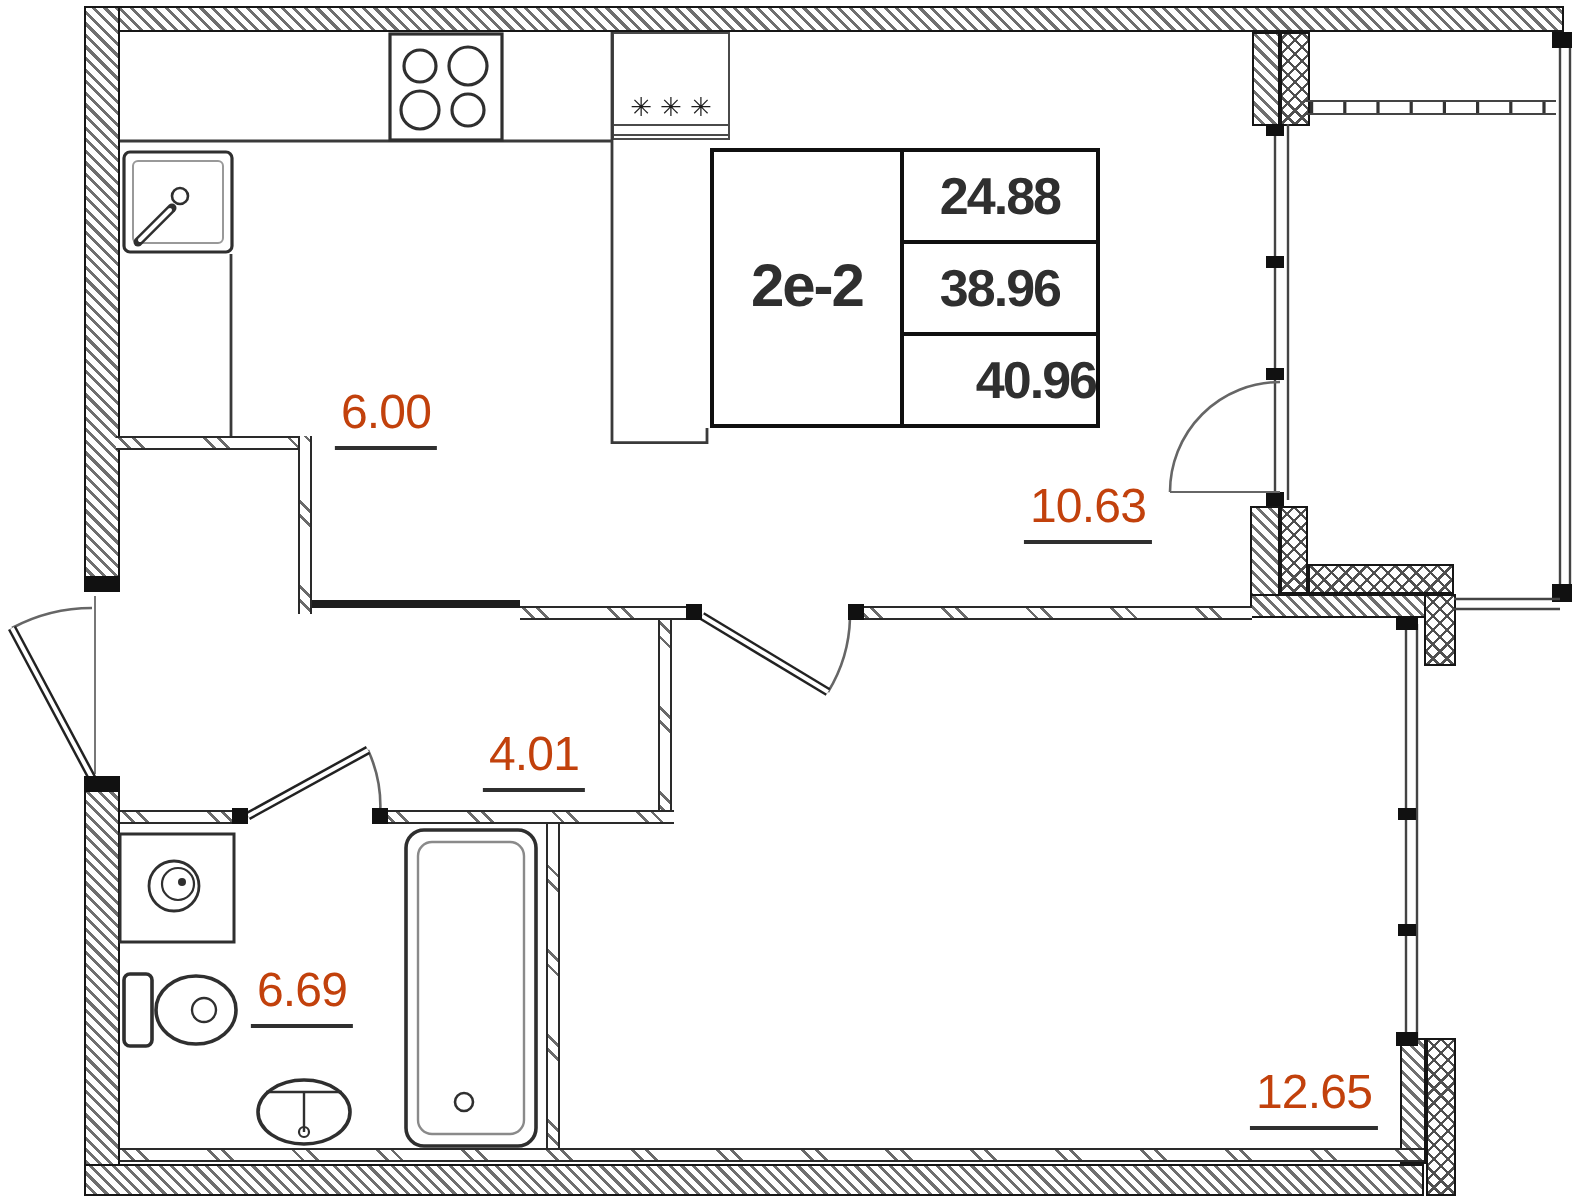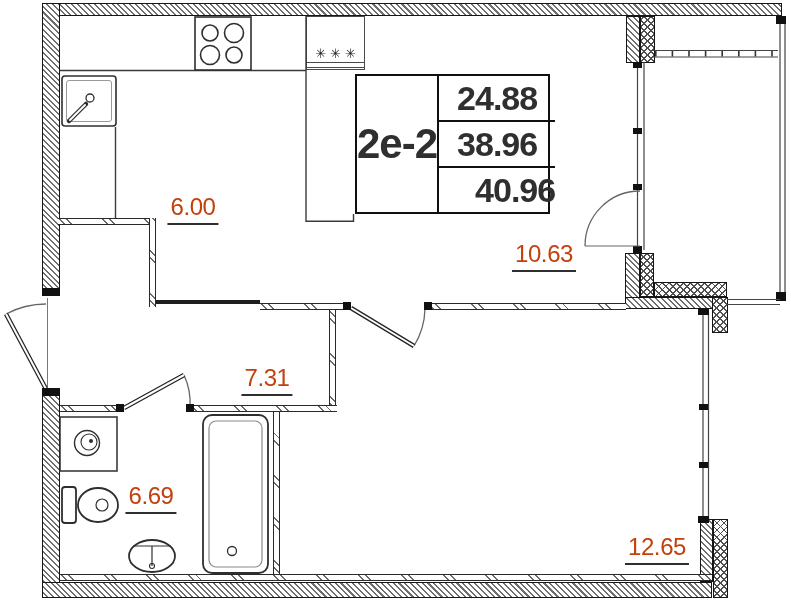--- a/index.html
+++ b/index.html
@@ -19,24 +19,24 @@
   .tw-h{height:7px;border-top:1.4px solid #2a2a2a;border-bottom:1.4px solid #2a2a2a;
         background:repeating-linear-gradient(45deg,transparent 0 4px,#6a6a6a 4px 5.4px,transparent 5.4px 9px,#6a6a6a 9px 10.4px,transparent 10.4px 30px) #fff;}
   .tw-v{width:7px;border-left:1.4px solid #2a2a2a;border-right:1.4px solid #2a2a2a;
         background:repeating-linear-gradient(45deg,transparent 0 4px,#6a6a6a 4px 5.4px,transparent 5.4px 9px,#6a6a6a 9px 10.4px,transparent 10.4px 30px) #fff;}
   .beam{background:#1e1e1e;}
   .label{position:absolute;font-size:24px;font-weight:400;letter-spacing:-0.4px;color:#c2410c;
          border-bottom:2px solid #2f2f2f;padding:0 3px 2px;transform:translateX(-50%);white-space:nowrap;}
   .info-table{position:absolute;left:355px;top:74px;width:195px;height:140px;display:flex;
               border:2.2px solid #101010;background:#fff;box-sizing:border-box;}
   .it-type{width:106px;display:flex;align-items:center;justify-content:center;
-           font-size:42px;font-weight:600;letter-spacing:-1px;border-right:2.2px solid #101010;box-sizing:border-box;}
+           font-size:30px;font-weight:600;letter-spacing:-1px;border-right:2.2px solid #101010;box-sizing:border-box;}
   .it-rows{flex:1;display:flex;flex-direction:column;}
   .it-row{flex:1;display:flex;align-items:center;justify-content:center;
-          font-size:34px;font-weight:600;letter-spacing:-1px;border-bottom:2.2px solid #101010;box-sizing:border-box;}
+          font-size:26px;font-weight:600;letter-spacing:-1px;border-bottom:2.2px solid #101010;box-sizing:border-box;}
   .it-row:last-child{border-bottom:none;margin-left:36px;}
   .fridge{position:absolute;left:306px;top:16px;width:59px;height:54px;border:1.2px solid #4a4a4a;
           box-sizing:border-box;display:flex;align-items:flex-end;justify-content:center;background:#fff;}
   .fridge-stars{font-size:13px;letter-spacing:4px;color:#1c1c1c;margin-bottom:8px;margin-left:4px;}
   .fridge-base{position:absolute;left:0;right:0;bottom:1px;height:4px;
                border-top:1px solid #4a4a4a;border-bottom:1px solid #4a4a4a;}
   svg{position:absolute;left:0;top:0;}
 </style>
 </head>
 <body>
@@ -181,21 +181,21 @@
       <line x1="708.5" y1="312" x2="708.5" y2="520" stroke="#444" stroke-width="1.2"></line>
       <rect x="698" y="308" width="11" height="7" fill="#111"></rect>
       <rect x="699" y="404" width="9" height="6" fill="#111"></rect>
       <rect x="699" y="462" width="9" height="6" fill="#111"></rect>
       <rect x="698" y="516" width="11" height="7" fill="#111"></rect>
     </g>
   </svg>
 
   <span class="label" style="left:193px;top:193px;">6.00</span>
   <span class="label" style="left:544px;top:240px;">10.63</span>
-  <span class="label" style="left:267px;top:364px;">7.31</span>
+  <span class="label" style="left:267px;top:364px;">4.01</span>
   <span class="label" style="left:151px;top:482px;">6.69</span>
   <span class="label" style="left:657px;top:533px;">12.65</span>
 
   <div class="info-table">
     <div class="it-type">2е-2</div>
     <div class="it-rows">
       <div class="it-row">24.88</div>
       <div class="it-row">38.96</div>
       <div class="it-row">40.96</div>
     </div>

